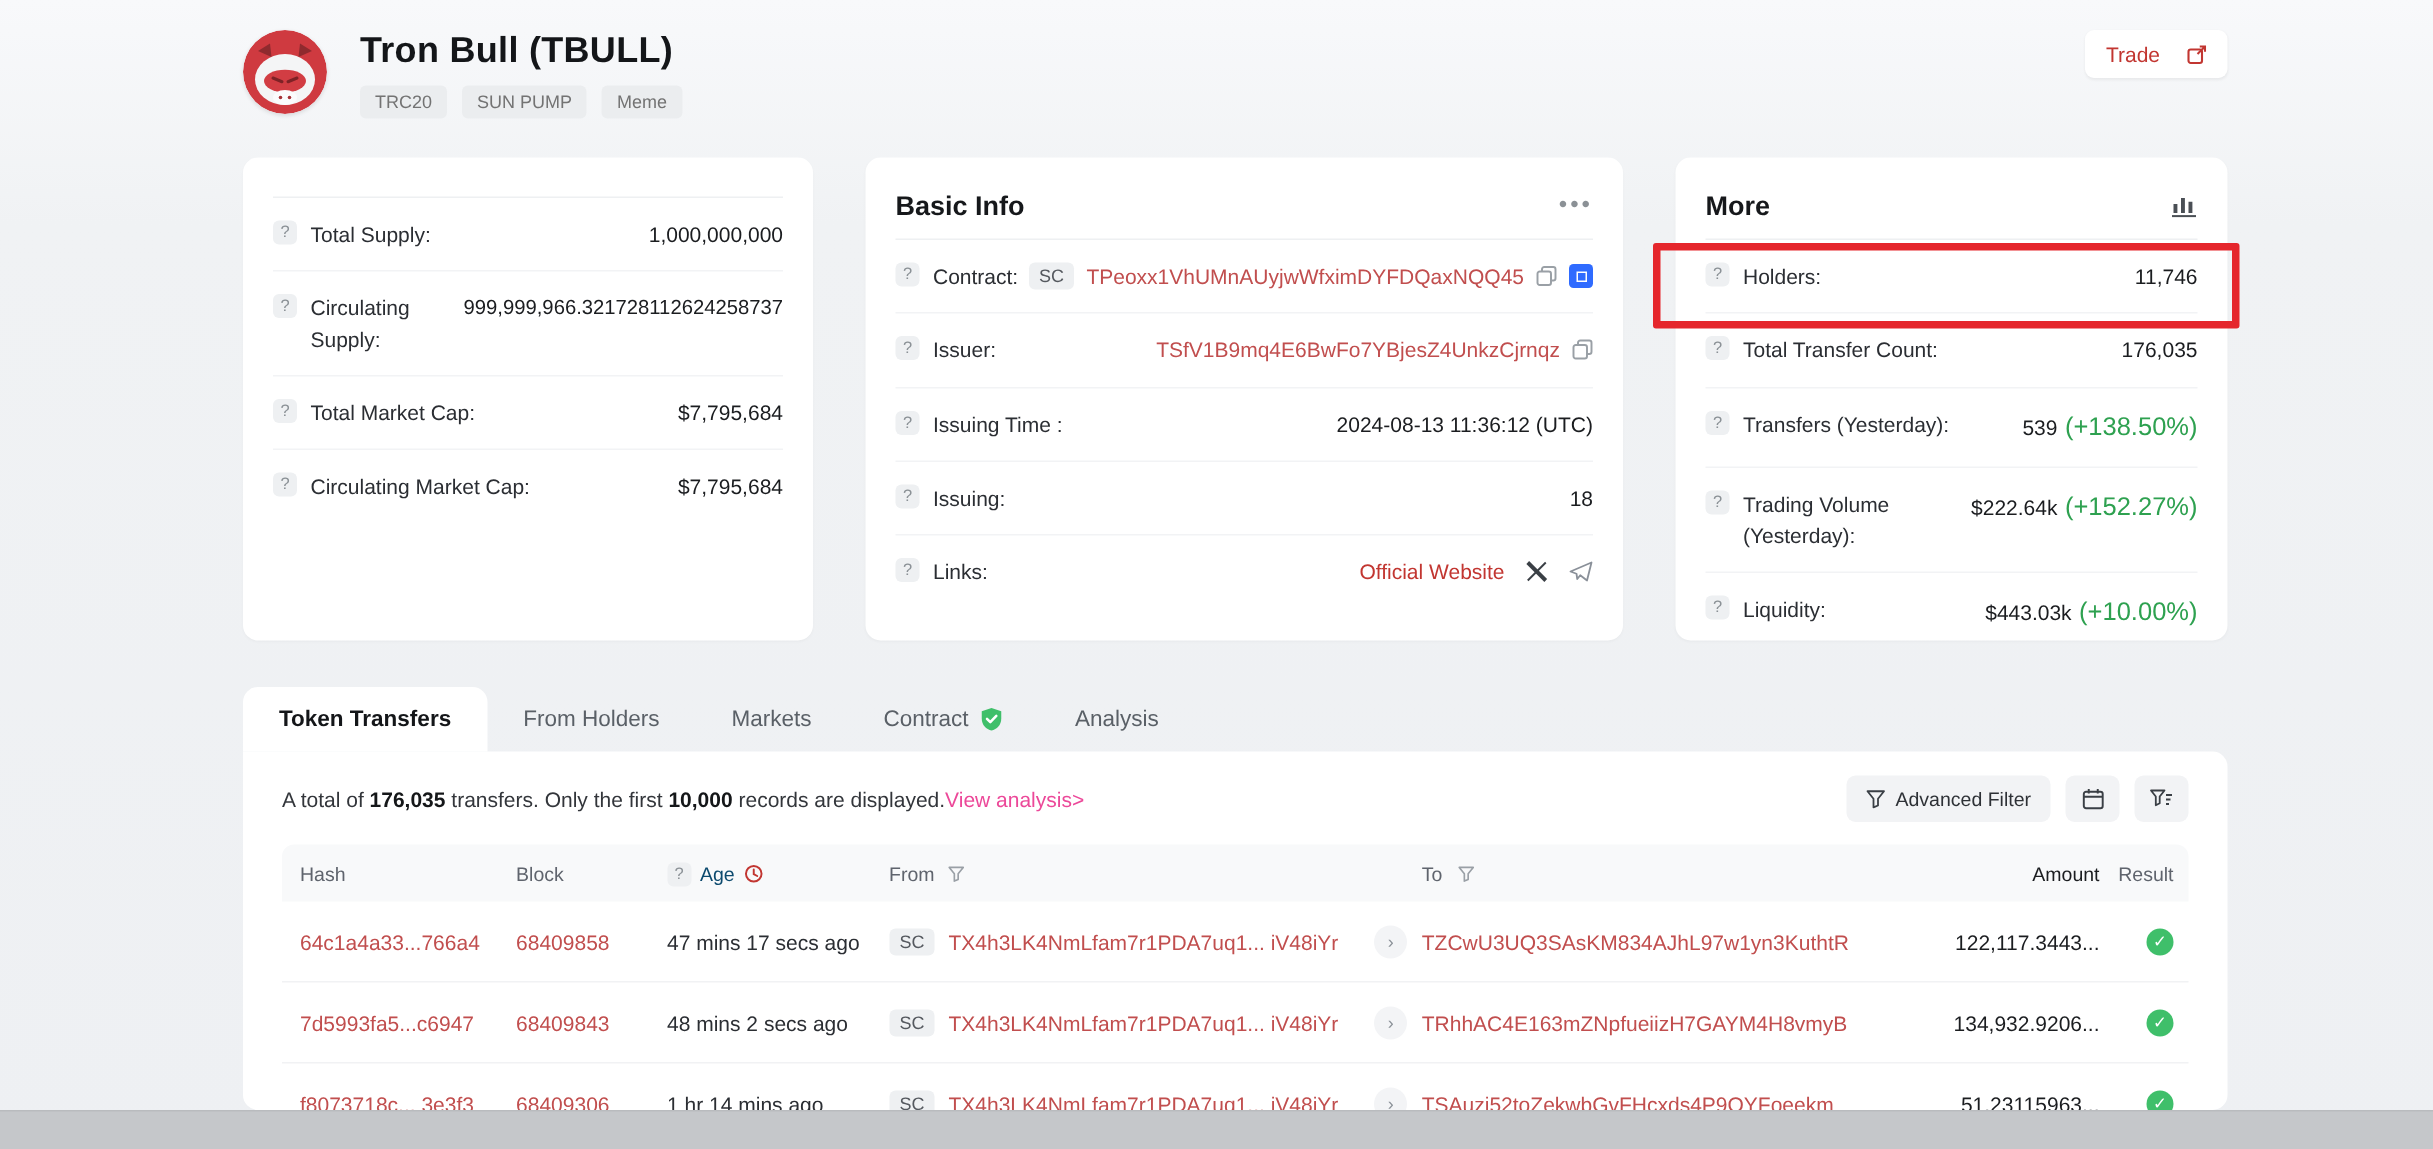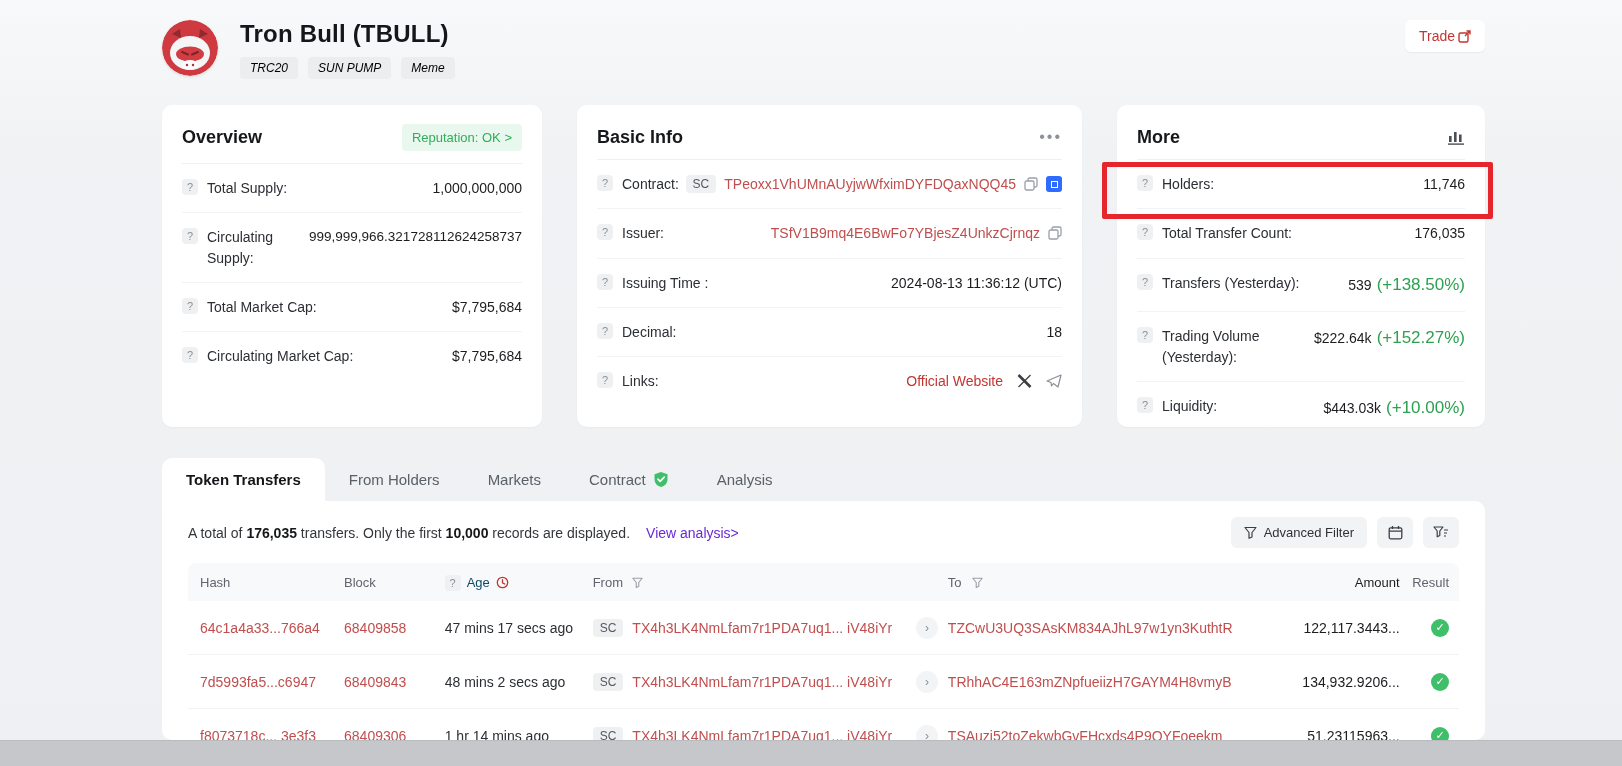--- a/index.html
+++ b/index.html
@@ -11,25 +11,25 @@
     position:relative;
   }
   .container { position:relative; width:1340px; margin-left:145px;padding-left:17px; }
 
   
   .token-header { position:relative; padding-top:20px; height:105px; display:flex; }
   .avatar { width:56px; height:56px; border-radius:50%; margin-right:22px; flex-shrink:0;
             box-shadow:0 1px 3px rgba(0,0,0,.12); }
   .title-block h1 { font-size:24px; font-weight:700; color:#141619; letter-spacing:.2px; }
   .tags { display:flex; gap:10px; margin-top:9px; }
-  .tag { background:#ebedef; color:#000000; font-size:12px; line-height:1;
-         padding:5px 10px; border-radius:4px;font-style:italic; }
+  .tag { background:#ebedef; color:#737373; font-size:12px; line-height:1;
+         padding:5px 10px; border-radius:4px; }
   .trade-btn { position:absolute; right:0; top:20px; background:#fff; border:none;
          border-radius:6px; padding:8px 14px; color:#c23631; font-size:14px;
-         display:flex; align-items:center; gap:3px; cursor:pointer;
+         display:flex; align-items:center; gap:18px; cursor:pointer;
          box-shadow:0 1px 2px rgba(0,0,0,.06); font-family:inherit; }
 
   
   .cards-row { display:flex; gap:35px; }
   .card { background:#fff; border-radius:10px; padding:16px 20px; height:322px;
           position:relative; box-shadow:0 1px 2px rgba(20,30,40,.03); }
   .card-overview { width:380px; }
   .card-basic { width:505px; }
   .card-more { flex:1; }
   .card-title { font-size:18px; font-weight:700; color:#16181b; }
@@ -74,21 +74,21 @@
   .tabs { display:flex; align-items:flex-end; margin-top:28px; height:46px; }
   .tab { padding:13px 24px; font-size:15px; color:#5a6067; cursor:pointer;
          display:flex; align-items:center; gap:7px; }
   .tab.active { background:#fff; border-radius:10px 10px 0 0; font-weight:700; color:#141619; }
 
   .panel { background:#fff; border-radius:0 10px 10px 10px; padding:16px 26px 0;
            height:239px; overflow:hidden; }
   .summary-row { display:flex; justify-content:space-between; align-items:center; }
   .note { font-size:14px; color:#33363b; }
   .note b { color:#151719; }
-  .view-link { color:#6d28d9; margin-left:16px; cursor:pointer; }
+  .view-link { color:#ec4899; margin-left:0; cursor:pointer; }
   .filter-controls { display:flex; gap:10px; align-items:center; }
   .adv-btn { background:#f2f3f5; border:none; border-radius:6px; padding:8px 13px;
              font-size:13px; color:#2e3136; display:flex; align-items:center; gap:7px;
              cursor:pointer; font-family:inherit; }
   .icon-btn { background:#f2f3f5; border:none; border-radius:6px; width:36px; height:31px;
               display:flex; align-items:center; justify-content:center; cursor:pointer; }
 
   .t-head { display:flex; align-items:center; background:#f8f9fa; border-radius:8px 8px 0 0;
             height:38px; font-size:13px; color:#5f646d; margin-top:15px; }
   .t-row { display:flex; align-items:center; height:54px; border-bottom:1px solid #f1f2f4;
@@ -147,24 +147,20 @@
       <svg class="ic" width="13" height="13" viewBox="0 0 13 13">
         <rect x="1" y="3" width="9" height="9" rx="1.5" fill="none" stroke="#c23631" stroke-width="1.4"></rect>
         <path d="M7 6 L12 1 M8.5 1 H12 V4.5" fill="none" stroke="#c23631" stroke-width="1.4"></path>
       </svg>
     </button>
   </div>
 
   <div class="cards-row">
 
     <div class="card card-overview">
-      <div class="card-head">
-        <span class="card-title">Overview</span>
-        <span class="rep-badge">Reputation: OK &gt;</span>
-      </div>
       <div class="ov-divider"></div>
 
       <div class="kv-row">
         <span class="kv-label">
             <span class="help-icon">?</span>
           <span class="txt">Total Supply:</span>
           </span>
         <span class="kv-value">1,000,000,000</span>
       </div>
       <div class="kv-row narrow-label">
@@ -230,21 +226,21 @@
       <div class="kv-row">
         <span class="kv-label">
             <span class="help-icon">?</span>
           <span class="txt">Issuing Time :</span>
           </span>
         <span class="kv-value">2024-08-13 11:36:12 (UTC)</span>
       </div>
       <div class="kv-row">
         <span class="kv-label">
             <span class="help-icon">?</span>
-          <span class="txt">Decimal:</span>
+          <span class="txt">Issuing:</span>
           </span>
         <span class="kv-value">18</span>
       </div>
       <div class="kv-row">
         <span class="kv-label">
             <span class="help-icon">?</span>
           <span class="txt">Links:</span>
           </span>
         <span class="kv-value val-flex" style="gap:14px">
           <span class="red-link">Official Website</span>

